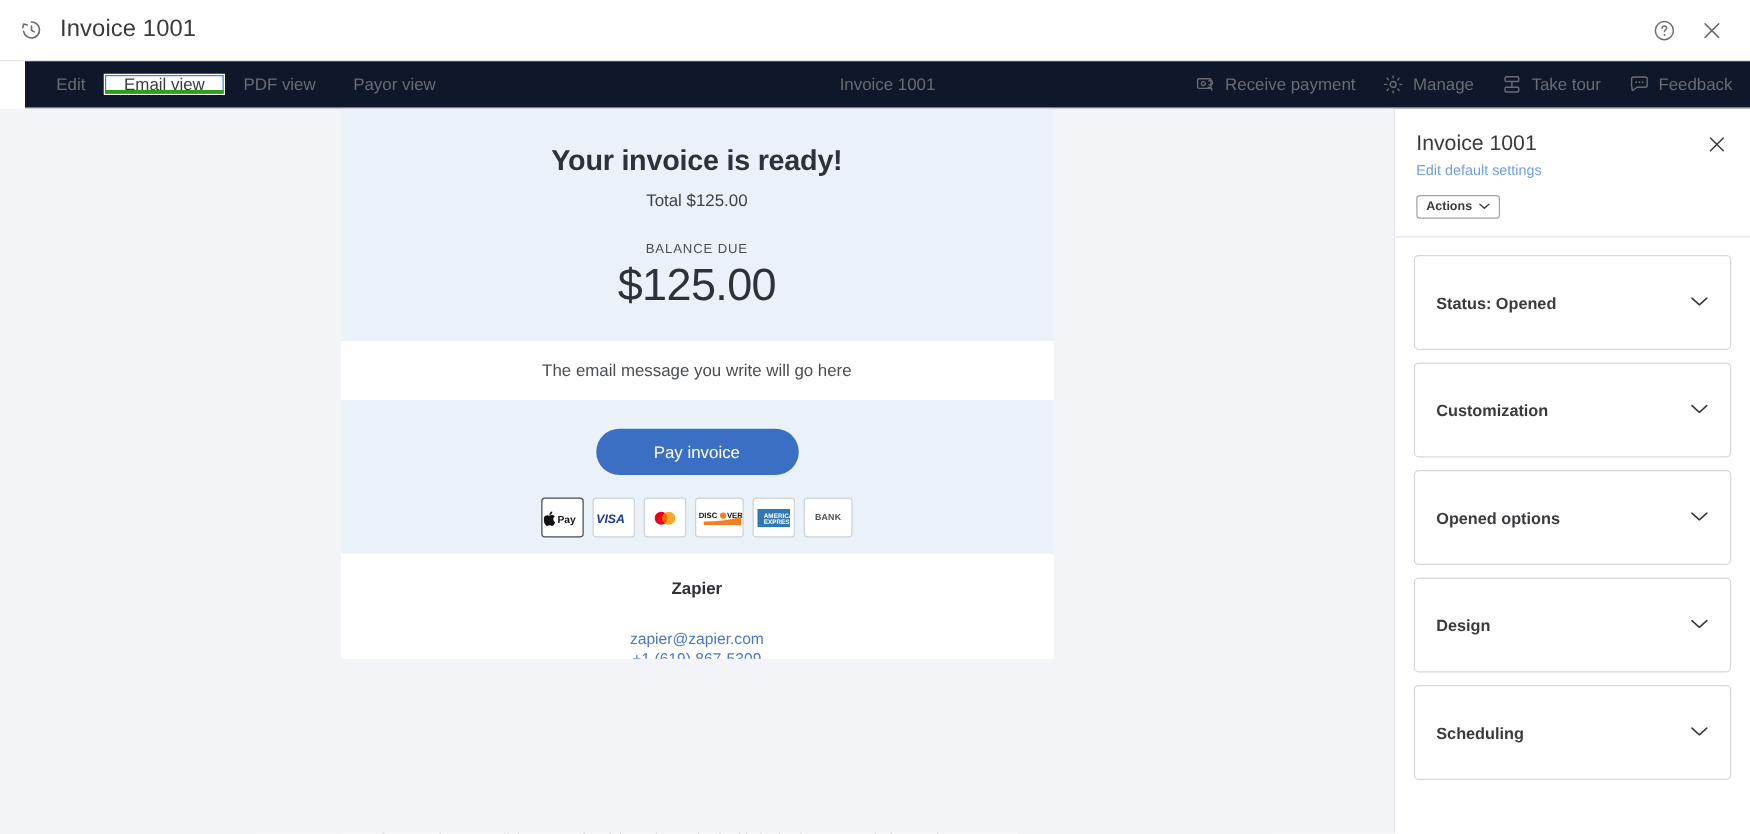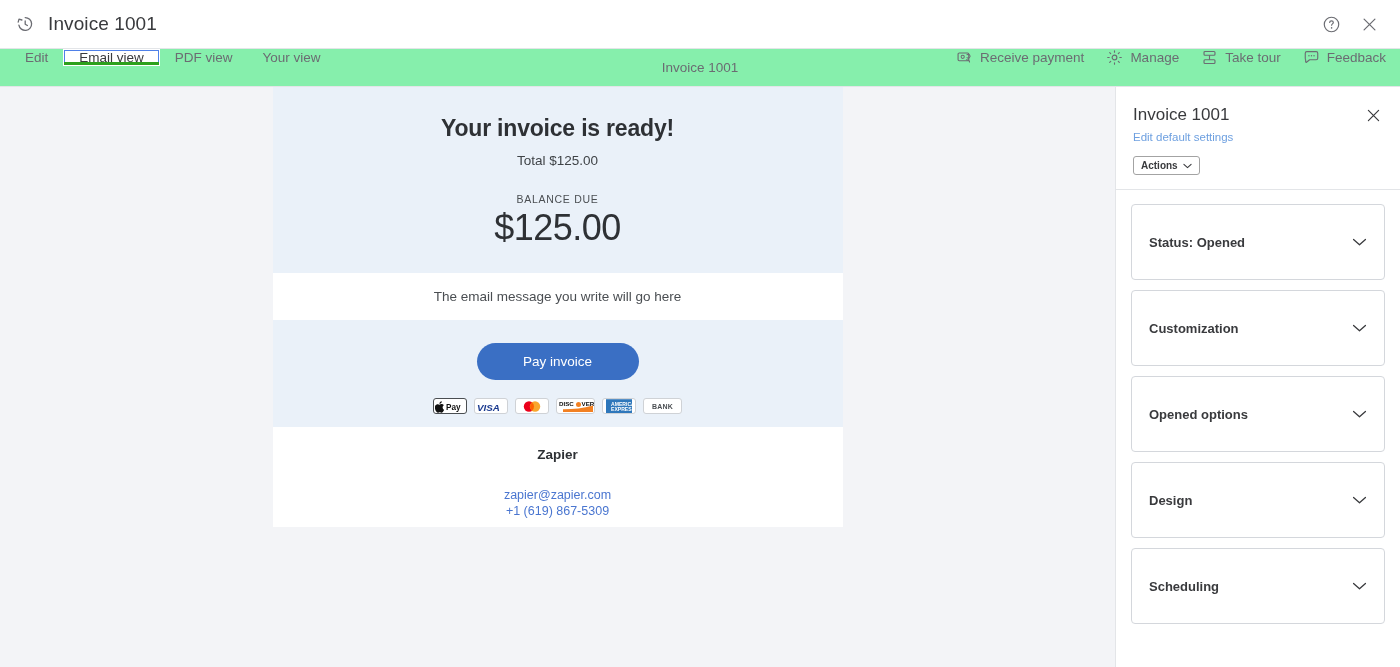--- a/index.html
+++ b/index.html
@@ -21,24 +21,25 @@
     border-bottom: 1px solid #e3e5e8;
   }
   .titlebar .hist-icon { width: 22px; height: 22px; margin-right: 12px; display:flex; align-items:center; justify-content:center; }
   .titlebar .doc-title { font-size: 19px; color: #393a3d; font-weight: 400; letter-spacing: .1px; }
   .titlebar .spacer { flex: 1; }
   .titlebar .icon-btn { width: 30px; height: 30px; display:flex; align-items:center; justify-content:center; cursor:pointer; margin-left: 8px; }
 
   
   .tabbar {
     height: 38px; min-height: 38px;
-    display: flex; align-items: flex-start;
-    background: #86efac;
+    display: flex; align-items: center;
+    background: #0f172a;
     border-bottom: 1px solid #e3e5e8;
     position: relative;
+    margin-left: 20px;
   }
   .tabs-left { display: flex; align-items: stretch; padding-left: 10px; }
   .tab {
     display: flex; align-items: center; justify-content: center;
     padding: 0 15px; font-size: 13.5px; color: #6b6c72; cursor: pointer;
     position: relative; background: transparent;
   }
   .tab.active {
     color: #393a3d; font-weight: 400;
     border: 1px solid #2ca01c00;
@@ -89,21 +90,21 @@
   .msg { padding: 16px 20px; text-align: center; font-size: 13.5px; color: #4a4e52; }
 
   .paysect { padding: 23px 20px 13px; text-align: center; }
   .pay-btn {
     display: inline-block; background: #3a6fc4; color: #fff;
     font-size: 13.5px; padding: 11px 34px; border-radius: 22px;
     border: none; cursor: pointer; min-width: 162px;
   }
   .cards { display: flex; justify-content: center; gap: 7px; margin-top: 18px; }
   .card-chip {
-    width: 34px; height: 16px; border: 1px solid #cfd2d6; border-radius: 3px;
+    width: 34px; height: 32px; border: 1px solid #cfd2d6; border-radius: 3px;
     background: #fff; display: flex; align-items: center; justify-content: center;
     overflow: hidden;
   }
   .card-chip.wide { width: 39px; }
   .chip-txt { font-size: 7px; font-weight: bold; color: #4a4e52; letter-spacing: .2px; }
 
   .vendor { padding: 20px 20px 28px; text-align: center; }
   .vendor .vname { font-size: 13.5px; font-weight: bold; color: #2e3135; }
   .vendor .vlinks { margin-top: 26px; line-height: 1.25; }
   .vendor .vlink { font-size: 12.5px; color: #4a76d0; display:block; text-decoration: none; cursor:pointer; }
@@ -175,21 +176,21 @@
       <div class="tab">
           <span>Edit</span>
         </div>
       <div class="tab active">
           <span>Email view</span>
         </div>
       <div class="tab">
           <span>PDF view</span>
         </div>
       <div class="tab">
-          <span>Your view</span>
+          <span>Payor view</span>
         </div>
     </div>
 
     <div class="center-title">
       <span>Invoice 1001</span>
     </div>
 
     <div class="tools-right">
       <div class="tool">
         <span>

